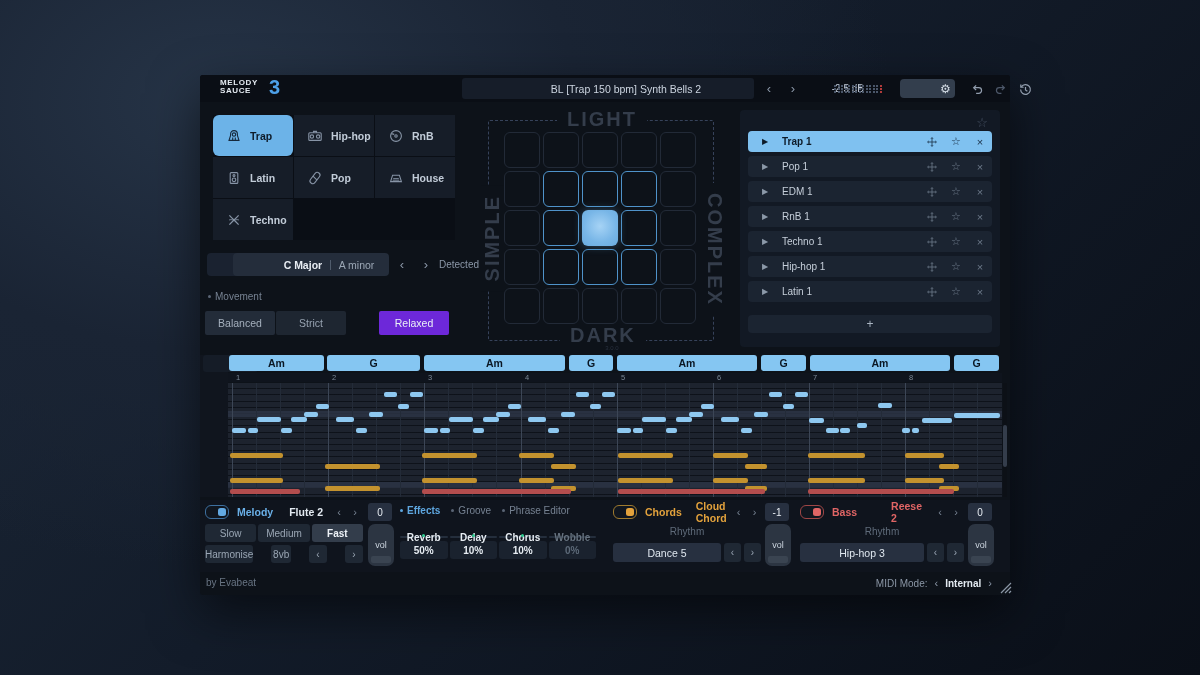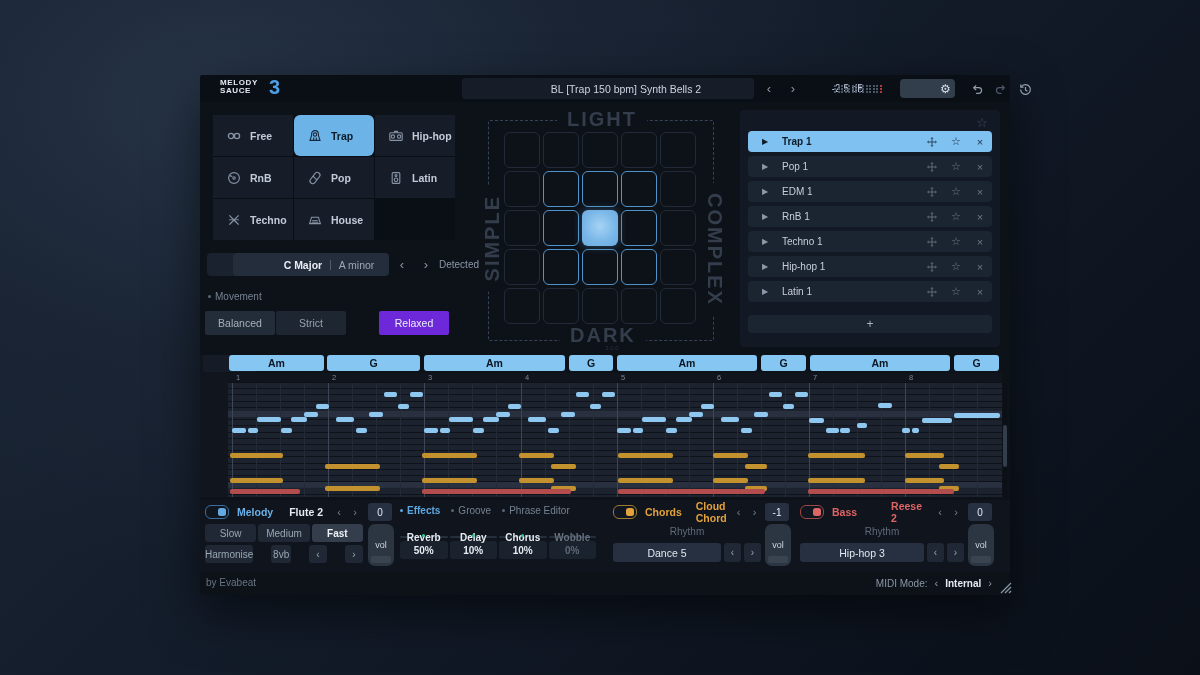--- a/index.html
+++ b/index.html
@@ -239,29 +239,20 @@
     <div id="history-btn" class="abs flex histicon">
       <svg viewBox="0 0 16 16" width="15" height="15" fill="none" stroke="currentColor" stroke-width="1.3">
         <path d="M3.6 5.2A5.2 5.2 0 1 1 2.8 8"></path>
           <path d="M3 2.6v3h3"></path>
           <path d="M8 5.4v3l2 1.4"></path>
       </svg>
     </div>
   </div>
 
   <div id="genre-grid" class="abs">
-      <div class="gcell">
-        <span class="gicon">
-          <svg viewBox="0 0 16 16" fill="none" stroke="currentColor" stroke-width="1.3">
-            <circle cx="5" cy="8" r="2.6"></circle>
-            <circle cx="11" cy="8" r="2.6"></circle>
-          </svg>
-        </span>
-        <span class="glabel">Free</span>
-      </div>
       <div class="gcell sel">
         <span class="gicon">
           <svg viewBox="0 0 16 16" fill="none" stroke="currentColor" stroke-width="1.1">
             <path d="M8 2.6c2.1 0 3.4 1.5 3.4 3.5v1.2l1.6 5.1H3l1.6-5.1V6.1c0-2 1.3-3.5 3.4-3.5z"></path>
             <circle cx="8" cy="6.6" r="1.7"></circle>
             <path d="M6.7 9.5v2.9M9.3 9.5v2.9"></path>
           </svg>
         </span>
         <span class="glabel">Trap</span>
       </div>
@@ -282,53 +273,53 @@
             <circle cx="8" cy="8" r="5.4"></circle>
             <circle cx="8" cy="8" r="1.2"></circle>
             <path d="M3.4 6.2c.9-.5 1.9-.4 2.8.3"></path>
           </svg>
         </span>
         <span class="glabel">RnB</span>
       </div>
       <div class="gcell">
         <span class="gicon">
           <svg viewBox="0 0 16 16" fill="none" stroke="currentColor" stroke-width="1.1">
-            <rect x="5.3" y="1.6" width="5.4" height="12.8" rx="2.7" transform="rotate(38 8 8)"></rect>
-            <path d="M6 6.2l3.8 3.6"></path>
-          </svg>
-        </span>
-        <span class="glabel">Pop</span>
-      </div>
-      <div class="gcell">
-        <span class="gicon">
-          <svg viewBox="0 0 16 16" fill="none" stroke="currentColor" stroke-width="1.1">
             <rect x="4.2" y="2.6" width="7.6" height="10.8" rx="1"></rect>
             <circle cx="8" cy="5.5" r="1"></circle>
             <circle cx="8" cy="9.8" r="1.8"></circle>
           </svg>
         </span>
         <span class="glabel">Latin</span>
+      </div>
+      <div class="gcell">
+        <span class="gicon">
+          <svg viewBox="0 0 16 16" fill="none" stroke="currentColor" stroke-width="1.1">
+            <rect x="5.3" y="1.6" width="5.4" height="12.8" rx="2.7" transform="rotate(38 8 8)"></rect>
+            <path d="M6 6.2l3.8 3.6"></path>
+          </svg>
+        </span>
+        <span class="glabel">Pop</span>
+      </div>
+      <div class="gcell">
+        <span class="gicon">
+          <svg viewBox="0 0 16 16" fill="none" stroke="currentColor" stroke-width="1.1">
+            <path d="M2.6 11.6l2-6.4h6.8l2 6.4z"></path>
+            <path d="M5.2 8.6h5.6M4.7 10.2h6.6" stroke-width="0.9"></path>
+          </svg>
+        </span>
+        <span class="glabel">House</span>
       </div>
       <div class="gcell">
         <span class="gicon">
           <svg viewBox="0 0 16 16" fill="none" stroke="currentColor" stroke-width="1.2">
             <path d="M3.4 3.4c3 3.1 6.2 6.1 9.2 9.2M12.6 3.4c-3 3.1-6.2 6.1-9.2 9.2"></path>
             <path d="M3 8c1.4-.5 2.6-.5 4 0M9 8c1.4-.5 2.6-.5 4 0" stroke-width="0.8"></path>
           </svg>
         </span>
         <span class="glabel">Techno</span>
-      </div>
-      <div class="gcell">
-        <span class="gicon">
-          <svg viewBox="0 0 16 16" fill="none" stroke="currentColor" stroke-width="1.1">
-            <path d="M2.6 11.6l2-6.4h6.8l2 6.4z"></path>
-            <path d="M5.2 8.6h5.6M4.7 10.2h6.6" stroke-width="0.9"></path>
-          </svg>
-        </span>
-        <span class="glabel">House</span>
       </div>
     </div>
 
   <div id="key-lock" class="abs flex">
     <svg viewBox="0 0 16 16" width="13" height="13" fill="none" stroke="currentColor" stroke-width="1.2">
       <rect x="3.5" y="7" width="9" height="6.5" rx="1.3"></rect>
       <path d="M5.5 7V5.3a2.5 2.5 0 0 1 5 0V7"></path>
       <circle cx="8" cy="10.2" r="1.1" fill="#2ecc8f" stroke="none"></circle>
     </svg>
   </div>

